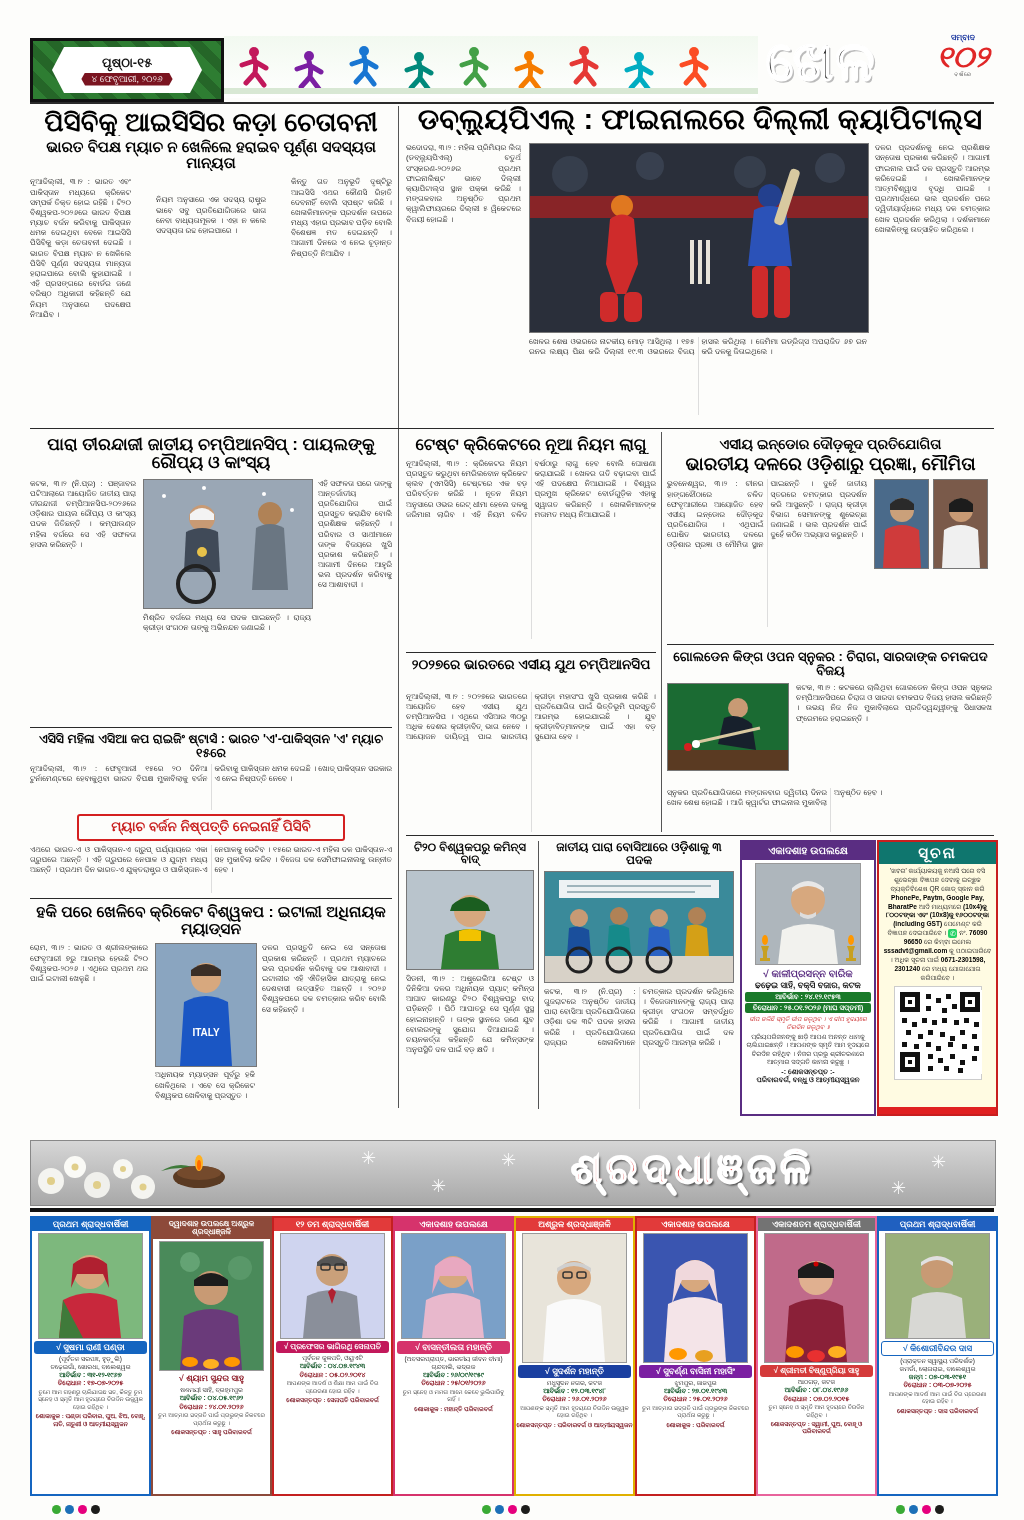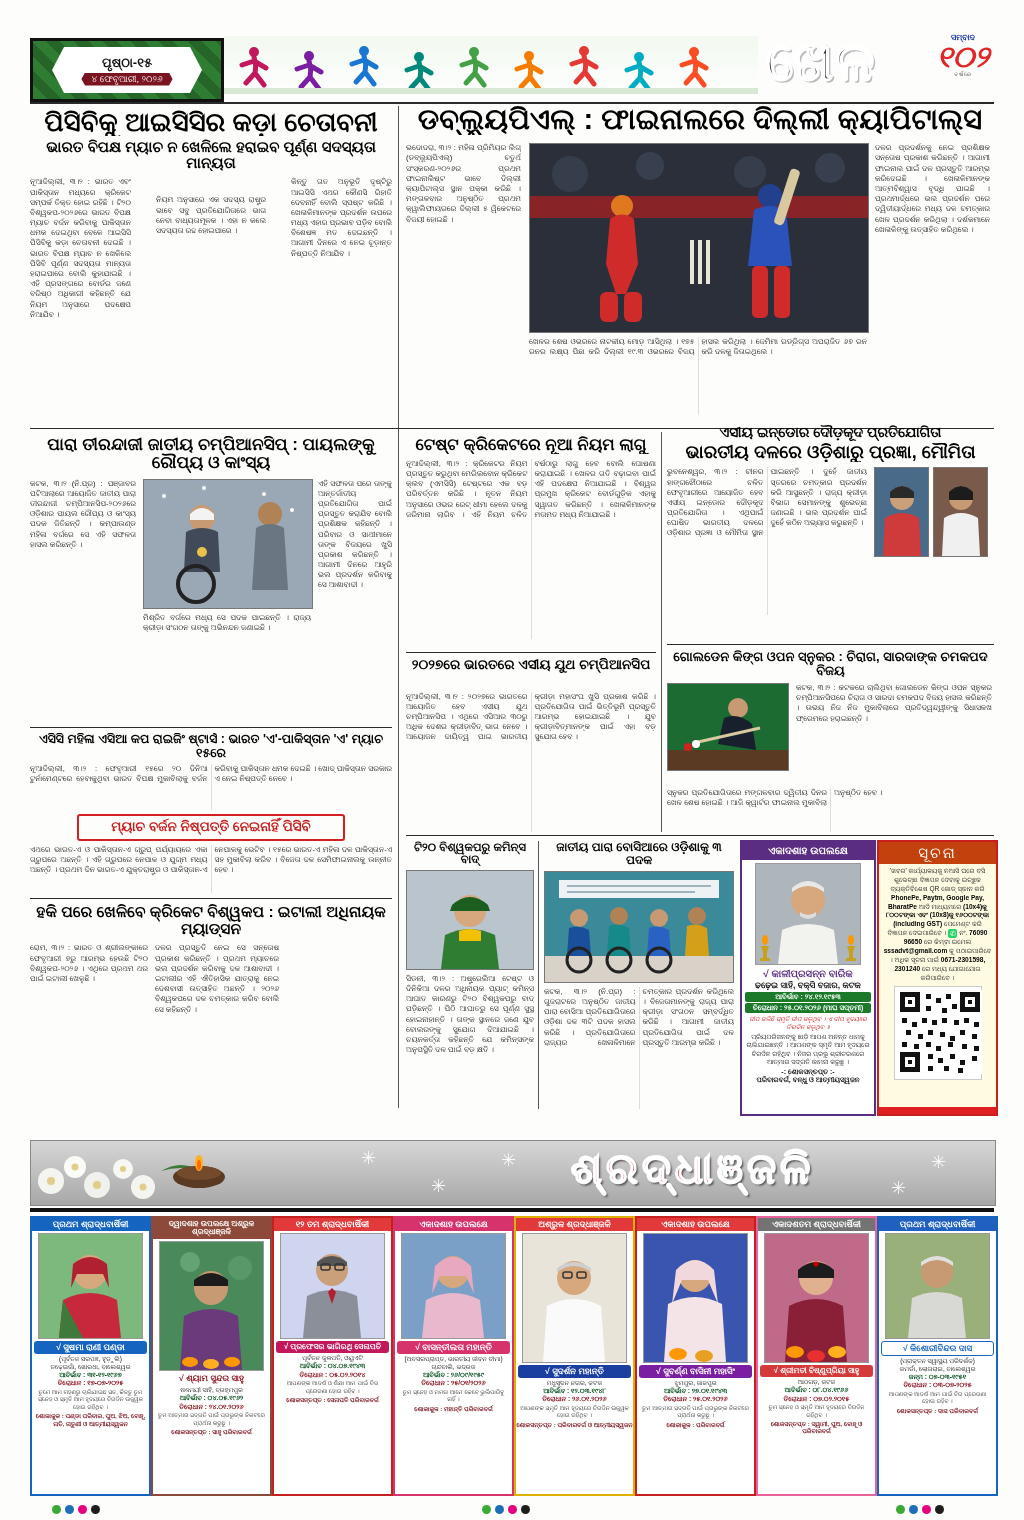--- a/index.html
+++ b/index.html
@@ -29,21 +29,21 @@
   .memad{left:740px;top:840px;width:132px;height:272px;border:2px solid #5a2d82;background:#fff}
   .memad .hdr{background:#5a2d82;color:#fff;font-weight:bold;font-size:10px;text-align:center;padding:3px 0}
   .memad .nm{color:#5a2d82;font-weight:bold;font-size:10px;text-align:center;margin-top:2px}
   .memad .addr{font-weight:bold;font-size:8.5px;text-align:center;color:#111}
   .gbar{background:#1a7a2a;color:#fff;font-size:7px;font-weight:bold;text-align:center;padding:1px 0;margin:1px 3px;border-radius:2px}
   .verse{color:#c81e1e;font-style:italic;font-size:6.3px;text-align:center;line-height:1.25;margin:2px 4px}
   .memtxt{font-size:6.6px;text-align:center;color:#222;line-height:1.3;margin:1px 4px}
   .memfoot{font-weight:bold;font-size:7px;text-align:center;color:#111}
   
   .notice{left:877px;top:840px;width:117px;height:272px;border:2px solid #c81e1e;background:#fffbe2}
-  .notice .hdr{background:#c2410c;color:#fff;font-weight:normal;font-size:15px;text-align:center;padding:2px 0;letter-spacing:2px}
+  .notice .hdr{background:#0f766e;color:#fff;font-weight:bold;font-size:15px;text-align:center;padding:2px 0;letter-spacing:2px}
   .notice .txt{font-size:6.6px;line-height:1.35;text-align:center;color:#222;padding:3px 4px 0 4px}
   .notice b{color:#000}
   .wa-ic{display:inline-block;width:9px;height:9px;background:#25d366;color:#fff;border-radius:2px;font-size:7px;line-height:9px;text-align:center;vertical-align:middle}
   .qrwrap{margin:3px auto 0 auto;width:86px;height:92px;background:#fff;border:1px solid #ccc;position:relative}
   .notice .redstrip{position:absolute;bottom:0;left:0;right:0;height:7px;background:#e02020}
   
   .tribute{left:30px;top:1140px;width:964px;height:64px;background:linear-gradient(#d6d6d6,#a8a8a8);border:1px solid #888;overflow:hidden}
   .tribute-title{position:absolute;left:56%;top:4px;font-size:42px;font-weight:bold;color:#e02020;-webkit-text-stroke:1.5px #fff;text-shadow:2px 2px 2px #555;letter-spacing:4px}
   .spark{position:absolute;color:#fff;font-size:18px;opacity:.9}
   
@@ -185,21 +185,21 @@
     <div class="b c2" style="height:180px;margin-top:5px">ନୂଆଦିଲ୍ଲୀ, ୩।୨ : କ୍ରିକେଟର ନିୟମ ପ୍ରସ୍ତୁତ କରୁଥିବା ମେରିଲବୋନ କ୍ରିକେଟ କ୍ଲବ (ଏମସିସି) ଟେଷ୍ଟରେ ଏକ ବଡ଼ ପରିବର୍ତ୍ତନ କରିଛି । ନୂତନ ନିୟମ ଅନୁସାରେ ଓଭର ରେଟ୍ ଧୀମା ହେଲେ ଦଳକୁ ଜରିମାନା ଲାଗିବ । ଏହି ନିୟମ ଚଳିତ ବର୍ଷଠାରୁ ଲାଗୁ ହେବ ବୋଲି ଘୋଷଣା କରାଯାଇଛି । ଖେଳର ଗତି ବଢ଼ାଇବା ପାଇଁ ଏହି ପଦକ୍ଷେପ ନିଆଯାଇଛି । ବିଶ୍ୱର ପ୍ରମୁଖ କ୍ରିକେଟ ବୋର୍ଡଗୁଡ଼ିକ ଏହାକୁ ସ୍ୱାଗତ କରିଛନ୍ତି । ଖେଳାଳିମାନଙ୍କ ମତାମତ ମଧ୍ୟ ନିଆଯାଇଛି ।</div>
   </div>
   <div class="abs hline" style="left:406px;top:652px;width:250px"></div>
   <div class="abs" style="left:406px;top:658px;width:250px;height:174px;overflow:hidden">
     <div class="hd" style="font-size:13.5px">୨୦୨୭ରେ ଭାରତରେ ଏସୀୟ ଯୁଥ ଚମ୍ପିଆନସିପ</div>
     <div class="b c2" style="height:146px;margin-top:19px">ନୂଆଦିଲ୍ଲୀ, ୩।୨ : ୨୦୨୭ରେ ଭାରତରେ ଆୟୋଜିତ ହେବ ଏସୀୟ ଯୁଥ ଚମ୍ପିଆନସିପ । ଏଥିରେ ଏସିଆର ୩୦ରୁ ଅଧିକ ଦେଶର କ୍ରୀଡ଼ାବିତ୍ ଭାଗ ନେବେ । ଆୟୋଜନ ଦାୟିତ୍ୱ ପାଇ ଭାରତୀୟ କ୍ରୀଡ଼ା ମହାସଂଘ ଖୁସି ପ୍ରକାଶ କରିଛି । ପ୍ରତିଯୋଗିତା ପାଇଁ ଭିତ୍ତିଭୂମି ପ୍ରସ୍ତୁତି ଆରମ୍ଭ ହୋଇଯାଇଛି । ଯୁବ କ୍ରୀଡ଼ାବିତ୍ମାନଙ୍କ ପାଇଁ ଏହା ବଡ଼ ସୁଯୋଗ ହେବ ।</div>
   </div>
 
   <div class="abs vline" style="left:661px;top:432px;height:400px"></div>
 
-  <div class="abs" style="left:667px;top:424px;width:327px;height:204px;overflow:hidden">
+  <div class="abs" style="left:667px;top:436px;width:327px;height:204px;overflow:hidden">
     <div class="kicker" style="font-size:14px">ଏସୀୟ ଇନ୍ଡୋର ଦୌଡ଼କୂଦ ପ୍ରତିଯୋଗିତା</div>
     <div class="hd" style="font-size:18px;margin-top:2px">ଭାରତୀୟ ଦଳରେ ଓଡ଼ିଶାରୁ ପ୍ରଜ୍ଞା, ମୌମିତା</div>
     <div style="display:flex;gap:7px;margin-top:5px">
       <div class="b c2" style="width:200px;height:148px">ଭୁବନେଶ୍ୱର, ୩।୨ : ଚୀନର ହାଙ୍ଗଝୌଠାରେ ଚଳିତ ଫେବୃଆରୀରେ ଆୟୋଜିତ ହେବ ଏସୀୟ ଇନ୍ଡୋର ଦୌଡ଼କୂଦ ପ୍ରତିଯୋଗିତା । ଏଥିପାଇଁ ଘୋଷିତ ଭାରତୀୟ ଦଳରେ ଓଡ଼ିଶାର ପ୍ରଜ୍ଞା ଓ ମୌମିତା ସ୍ଥାନ ପାଇଛନ୍ତି । ଦୁହେଁ ଜାତୀୟ ସ୍ତରରେ ଚମତ୍କାର ପ୍ରଦର୍ଶନ କରି ଆସୁଛନ୍ତି । ରାଜ୍ୟ କ୍ରୀଡ଼ା ବିଭାଗ ସେମାନଙ୍କୁ ଶୁଭେଚ୍ଛା ଜଣାଇଛି । ଭଲ ପ୍ରଦର୍ଶନ ପାଇଁ ଦୁହେଁ କଠିନ ଅଭ୍ୟାସ କରୁଛନ୍ତି ।</div>
       <div style="width:114px;display:flex;gap:4px">
         <div class="ph" style="width:55px;height:88px">
           <svg width="55" height="88" viewBox="0 0 55 88">
               <rect width="55" height="88" fill="#4a6a8a"></rect>
               <circle cx="27" cy="30" r="12" fill="#caa07a"></circle>
               <path d="M15 24 Q27 12 39 24 L39 30 L15 30 Z" fill="#2a2a2a"></path>
@@ -246,20 +246,32 @@
     <div class="redbox" style="width:252px;margin:4px auto">ମ୍ୟାଚ ବର୍ଜନ ନିଷ୍ପତ୍ତି ନେଇନାହିଁ ପିସିବି</div>
     <div class="b c2" style="height:62px;margin-top:3px">ଏଥରେ ଭାରତ-ଏ ଓ ପାକିସ୍ତାନ-ଏ ଗ୍ରୁପ୍ ପର୍ଯ୍ୟାୟରେ ଏକା ଗ୍ରୁପରେ ଅଛନ୍ତି । ଏହି ଗ୍ରୁପରେ ନେପାଳ ଓ ଯୁଗ୍ମ ମଧ୍ୟ ଅଛନ୍ତି । ପ୍ରଥମ ଦିନ ଭାରତ-ଏ ଯୁକ୍ତରାଷ୍ଟ୍ର ଓ ପାକିସ୍ତାନ-ଏ ନେପାଳକୁ ଭେଟିବ । ୧୫ରେ ଭାରତ-ଏ ମହିଳା ଦଳ ପାକିସ୍ତାନ-ଏ ସହ ମୁକାବିଲା କରିବ । ବିଜେତା ଦଳ ସେମିଫାଇନାଲକୁ ଉନ୍ନୀତ ହେବ ।</div>
   </div>
 
   <div class="abs hline" style="left:30px;top:898px;width:362px"></div>
 
   <div class="abs" style="left:30px;top:904px;width:362px;height:206px;overflow:hidden">
     <div class="hd" style="font-size:15.5px">ହକି ପରେ ଖେଳିବେ କ୍ରିକେଟ ବିଶ୍ୱକପ : ଇଟାଲୀ ଅଧିନାୟକ ମ୍ୟାଡ୍‌ସନ</div>
     <div style="display:flex;gap:7px;margin-top:6px">
       <div class="b" style="width:118px;height:168px">ରୋମ, ୩।୨ : ଭାରତ ଓ ଶ୍ରୀଲଙ୍କାରେ ଫେବୃଆରୀ ୭ରୁ ଆରମ୍ଭ ହେଉଛି ଟି୨୦ ବିଶ୍ୱକପ-୨୦୨୬ । ଏଥିରେ ପ୍ରଥମ ଥର ପାଇଁ ଇଟାଲୀ ଖେଳୁଛି ।</div>
+      <div style="width:100px">
+        <div class="ph" style="width:100px;height:122px">
+          <svg width="100" height="122" viewBox="0 0 100 122">
+              <rect width="100" height="122" fill="#8aa5c0"></rect>
+              <circle cx="50" cy="34" r="15" fill="#d7a87e"></circle>
+              <path d="M35 26 Q50 14 65 26 L65 32 L35 32 Z" fill="#3a2e26"></path>
+              <path d="M28 58 Q50 46 72 58 L76 122 L24 122 Z" fill="#1a56c4"></path>
+              <text x="50" y="92" text-anchor="middle" font-size="10" fill="#fff" font-weight="bold">ITALY</text>
+            </svg>
+        </div>
+        <div class="b" style="height:40px;margin-top:3px">ଅଧିନାୟକ ମ୍ୟାଡ୍‌ସନ ପୂର୍ବରୁ ହକି ଖେଳିଥିଲେ । ଏବେ ସେ କ୍ରିକେଟ ବିଶ୍ୱକପ ଖେଳିବାକୁ ପ୍ରସ୍ତୁତ ।</div>
+      </div>
       <div class="b" style="width:124px;height:168px">ଦଳର ପ୍ରସ୍ତୁତି ନେଇ ସେ ସନ୍ତୋଷ ପ୍ରକାଶ କରିଛନ୍ତି । ପ୍ରଥମ ମ୍ୟାଚରେ ଭଲ ପ୍ରଦର୍ଶନ କରିବାକୁ ଦଳ ଆଶାବାଦୀ । ଇଟାଲୀର ଏହି ଐତିହାସିକ ଯାତ୍ରାକୁ ନେଇ ଦେଶବାସୀ ଉତ୍ସାହିତ ଅଛନ୍ତି । ୨୦୨୬ ବିଶ୍ୱକପରେ ଦଳ ଚମତ୍କାର କରିବ ବୋଲି ସେ କହିଛନ୍ତି ।</div>
     </div>
   </div>
 
   <div class="abs hline" style="left:406px;top:835px;width:588px"></div>
 
   <div class="abs" style="left:406px;top:841px;width:128px;height:268px;overflow:hidden">
     <div class="hd" style="font-size:11.5px">ଟି୨୦ ବିଶ୍ୱକପରୁ କମିନ୍ସ ବାଦ୍</div>
     <div class="ph" style="width:126px;height:98px;margin-top:4px">
       <svg width="126" height="98" viewBox="0 0 126 98">

